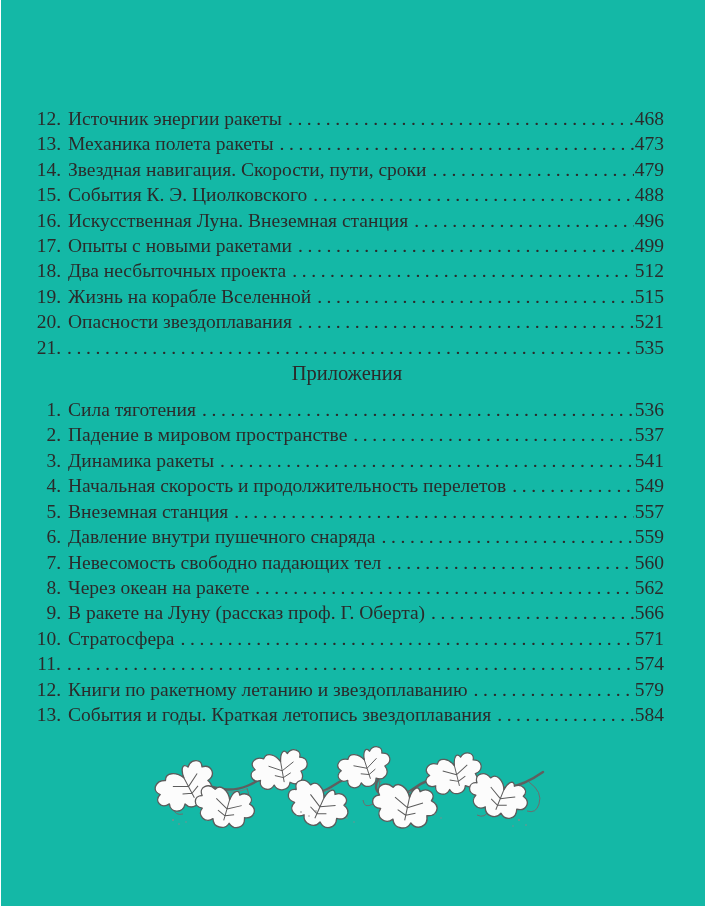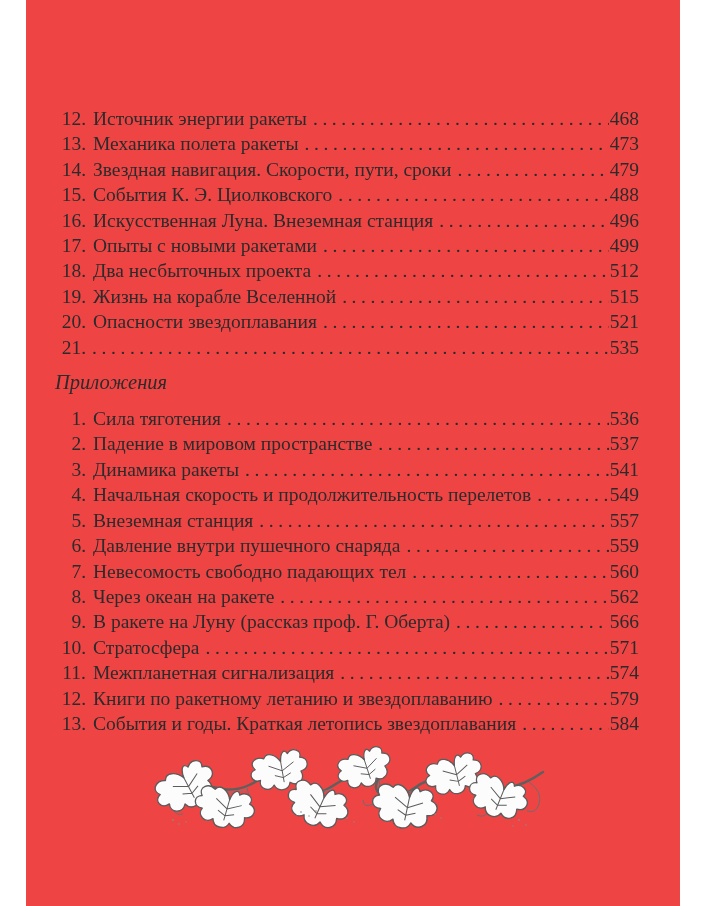--- a/index.html
+++ b/index.html
@@ -2,24 +2,24 @@
 <html><head>
 <meta charset="utf-8">
 <style>
   html, body {
     margin: 0;
     padding: 0;
     background: #ffffff;
   }
   .page {
     position: relative;
-    width: 654px;
+    width: 704px;
     height: 906px;
     margin: 0 auto;
-    background: #ef4444;
+    background: #14b8a6;
     font-family: "Liberation Serif", "DejaVu Serif", serif;
     color: #2b2b2b;
     overflow: hidden;
   }
   .toc-block {
     position: absolute;
     left: 29px;
     right: 41px;
     top: 106px;
   }
@@ -49,24 +49,24 @@
     margin-left: 6px;
     letter-spacing: 4.6px;
     color: #2b2b2b;
   }
   .toc-page {
     flex: none;
     text-align: right;
     padding-left: 1px;
   }
   .section-heading {
-    font-style: italic;
+    text-align: center;
     font-size: 20.5px;
     line-height: 26px;
-    margin: 9px 0 11px 0;
+    margin: 0 0 11px 0;
   }
   .ornament-wrap {
     position: absolute;
     left: 50%;
     transform: translateX(-50%);
     top: 742px;
     width: 404px;
     height: 92px;
   }
   .ornament-wrap svg {
@@ -202,21 +202,20 @@
     <span class="toc-page">566</span>
   </div>
         <div class="toc-row">
     <span class="toc-num">10.</span>
     <span class="toc-title">Стратосфера</span>
     <span class="toc-dots">................................................................................................</span>
     <span class="toc-page">571</span>
   </div>
         <div class="toc-row">
     <span class="toc-num">11.</span>
-    <span class="toc-title">Межпланетная сигнализация</span>
     <span class="toc-dots">................................................................................................</span>
     <span class="toc-page">574</span>
   </div>
         <div class="toc-row">
     <span class="toc-num">12.</span>
     <span class="toc-title">Книги по ракетному летанию и звездоплаванию</span>
     <span class="toc-dots">................................................................................................</span>
     <span class="toc-page">579</span>
   </div>
         <div class="toc-row">

